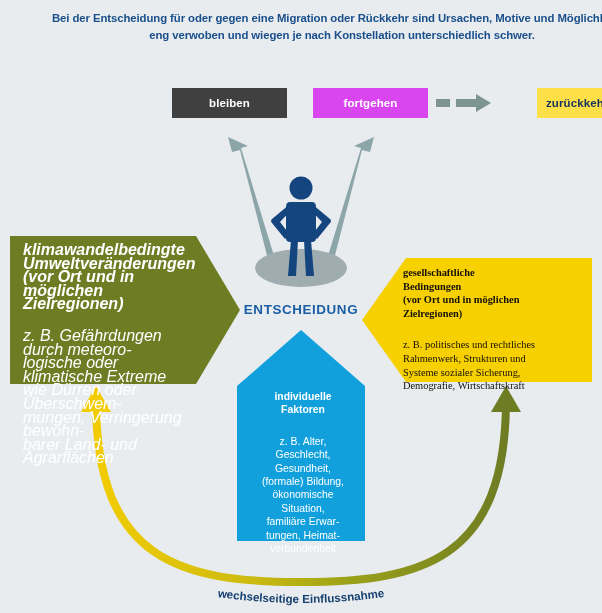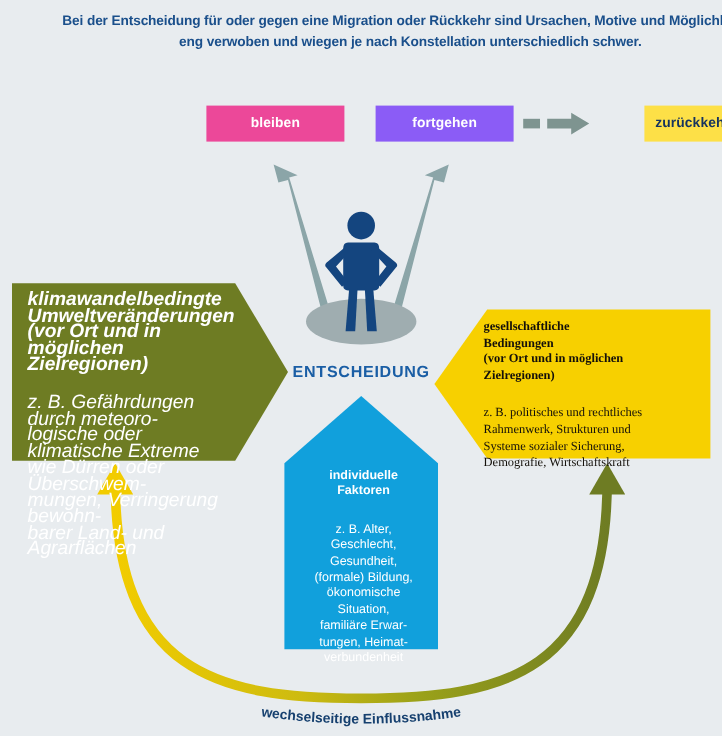--- a/index.html
+++ b/index.html
@@ -27,22 +27,22 @@
 
   
   .topbox{
     position:absolute;
     display:flex;align-items:center;justify-content:center;
     color:#ffffff;
     font-weight:bold;
     font-size:11.5px;
     letter-spacing:0.1px;
   }
-  .box-bleiben{left:172px;top:88px;width:115px;height:30px;background:#ec4899;}
-  .box-fortgehen{left:313px;top:88px;width:115px;height:30px;background:#8b5cf6;}
+  .box-bleiben{left:172px;top:88px;width:115px;height:30px;background:#404040;}
+  .box-fortgehen{left:313px;top:88px;width:115px;height:30px;background:#d946ef;}
   .box-zurueck{left:498px;top:88px;width:94px;height:30px;background:#fde047;color:#15335f;margin-left:39px;}
 
   
   .entscheidung{
     position:absolute;left:201px;top:302px;width:200px;
     text-align:center;
     color:#1a5ea5;
     font-weight:bold;
     font-size:13.4px;
     letter-spacing:0.6px;

